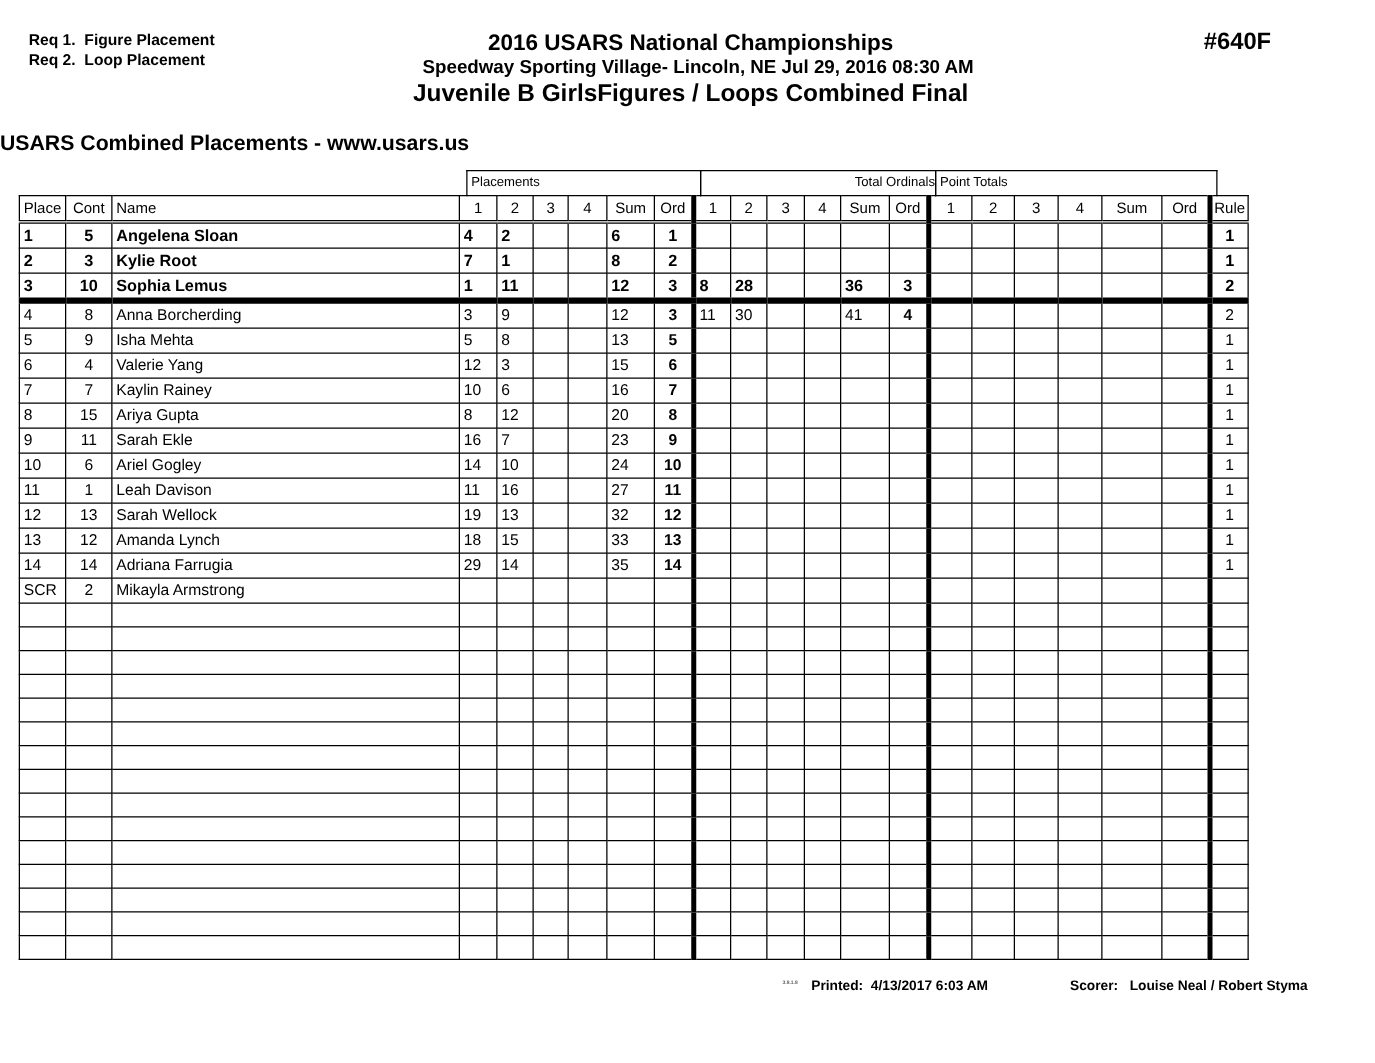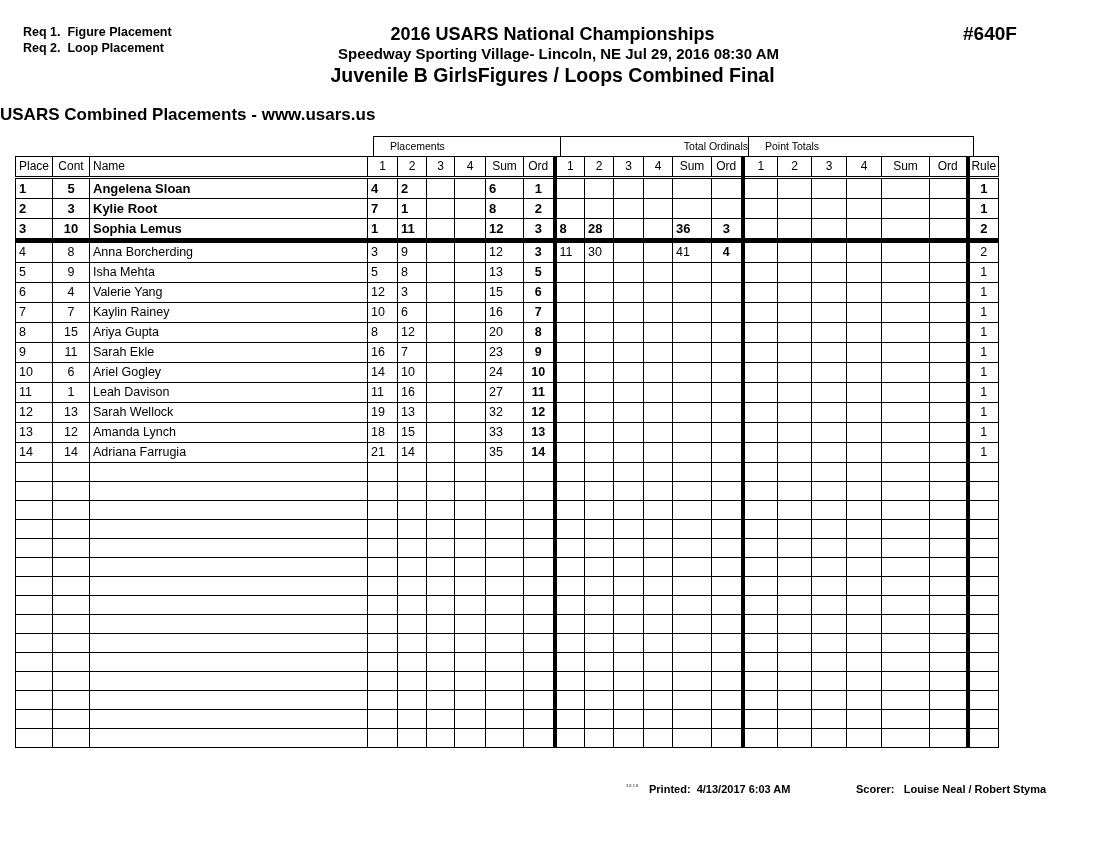--- a/index.html
+++ b/index.html
@@ -7,21 +7,21 @@
   .abs { position:absolute; white-space:nowrap;font-weight:bold; }
   .req { font-size:12.5px; line-height:16px; }
   .t1 { font-size:18px; font-weight:bold; }
   .t2 { font-size:15px; }
   .t3 { font-size:19.5px; font-weight:bold; }
   .t4 { font-size:17px; }
   .num { font-size:19px; font-weight:bold; }
   .foot { font-size:11px; }
   .tiny { font-size:4px; color:#666; }
 
-  .grouphdr { position:absolute; border:1px solid #000; border-bottom:none; font-size:10.5px; padding:3px 0 0 16px; box-sizing:border-box; height:21px; }
+  .grouphdr { position:absolute; border:1px solid #000; border-bottom:none; font-size:10.5px; padding:3px 0 0 3px; box-sizing:border-box; height:21px; }
   table.grid { position:absolute; left:15px; top:156px; border-collapse:collapse; table-layout:fixed; font-size:12.5px; }
   table.grid td { border:1px solid #000; height:19px; padding:0 0 0 3px; box-sizing:border-box; overflow:hidden; white-space:nowrap; line-height:19px; }
   table.grid tr.hdr td { height:21px; border-bottom:3px double #000; font-size:12px; }
   table.grid td.c { text-align:center; padding:0; }
   table.grid td.thickL { border-left:4px solid #000; }
   table.grid tr.bold td { font-weight:bold; font-size:13px; }
   table.grid tr.sep td { border-bottom:5px solid #000; }
   table.grid td.b { font-weight:bold; }
 </style>
 </head>
@@ -405,39 +405,63 @@
         <td class=""></td>
         <td class=""></td>
         <td class=""></td>
         <td class="c"></td>
         <td class="c thickL">1</td>
       </tr>
       <tr class="">
         <td class="">14</td>
         <td class="c">14</td>
         <td class="">Adriana Farrugia</td>
-        <td class="">21</td>
+        <td class="">29</td>
         <td class="">14</td>
         <td class=""></td>
         <td class=""></td>
         <td class="">35</td>
         <td class="c b">14</td>
         <td class="thickL"></td>
         <td class=""></td>
         <td class=""></td>
         <td class=""></td>
         <td class=""></td>
         <td class="c b"></td>
         <td class="thickL"></td>
         <td class=""></td>
         <td class=""></td>
         <td class=""></td>
         <td class=""></td>
         <td class="c"></td>
         <td class="c thickL">1</td>
+      </tr>
+      <tr class="">
+        <td class="">SCR</td>
+        <td class="c">2</td>
+        <td class="">Mikayla Armstrong</td>
+        <td class=""></td>
+        <td class=""></td>
+        <td class=""></td>
+        <td class=""></td>
+        <td class=""></td>
+        <td class="c b"></td>
+        <td class="thickL"></td>
+        <td class=""></td>
+        <td class=""></td>
+        <td class=""></td>
+        <td class=""></td>
+        <td class="c b"></td>
+        <td class="thickL"></td>
+        <td class=""></td>
+        <td class=""></td>
+        <td class=""></td>
+        <td class=""></td>
+        <td class="c"></td>
+        <td class="c thickL"></td>
       </tr>
       <tr>
         <td class=""></td>
         <td class=""></td>
         <td class=""></td>
         <td class=""></td>
         <td class=""></td>
         <td class=""></td>
         <td class=""></td>
         <td class=""></td>

